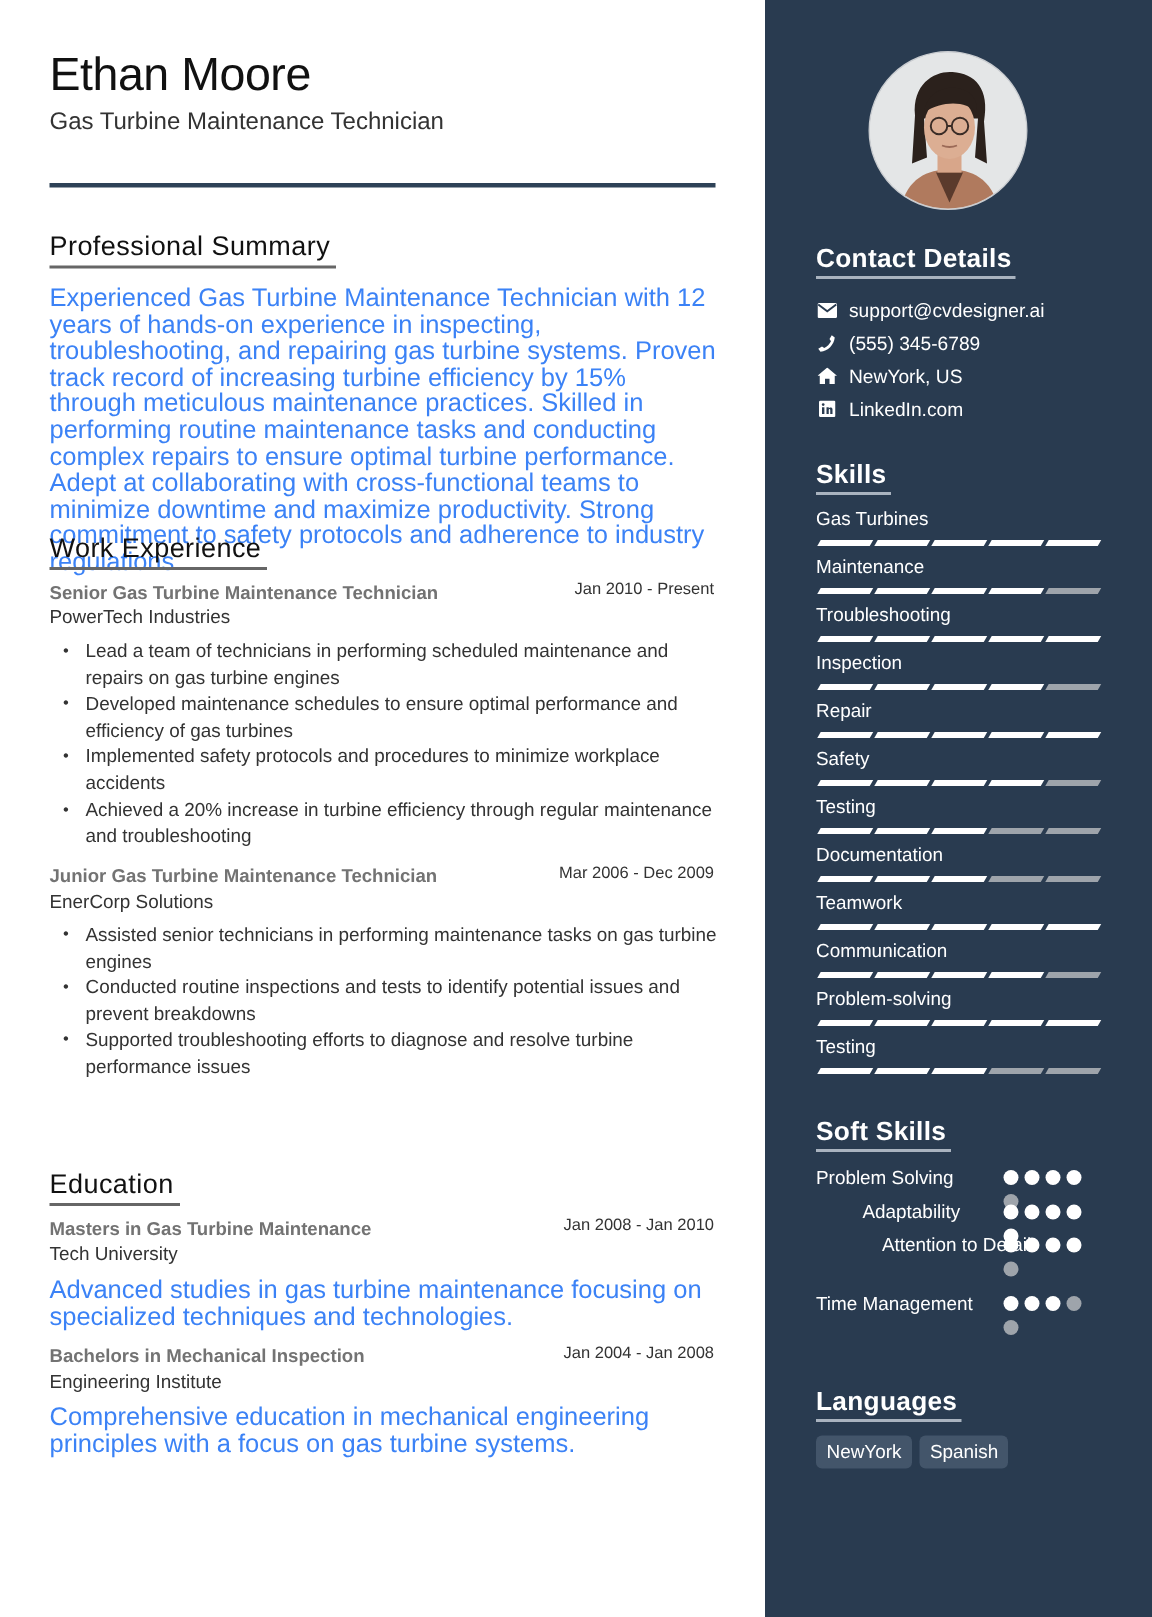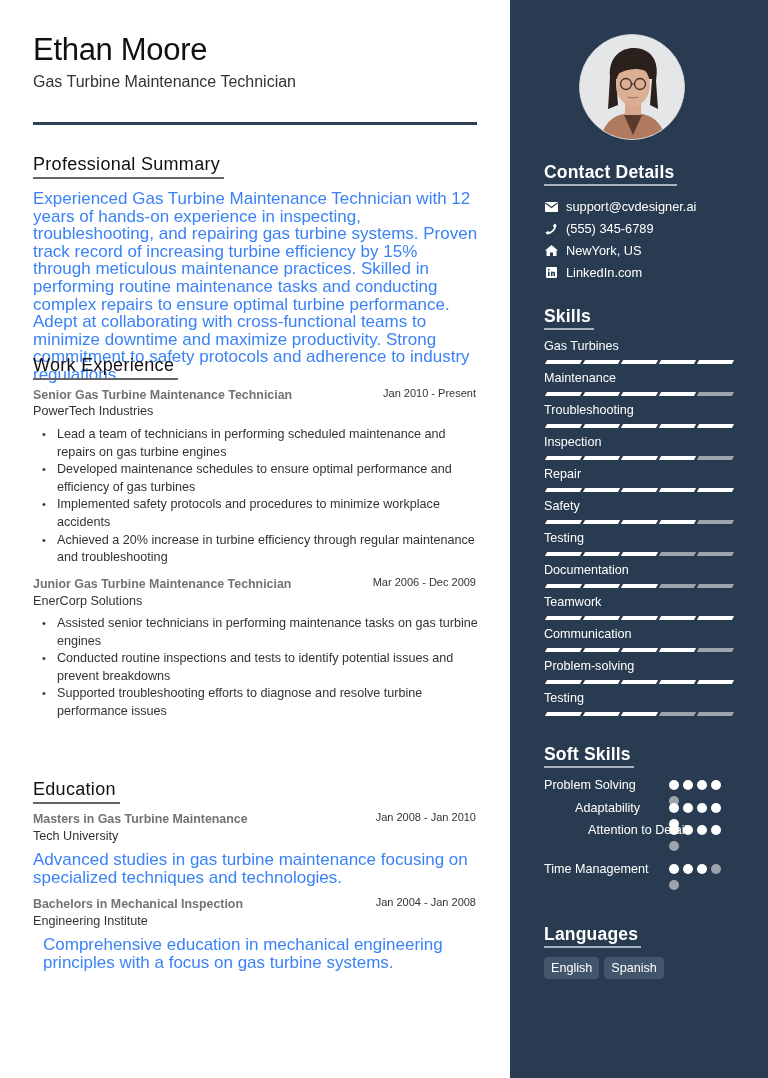--- a/index.html
+++ b/index.html
@@ -86,21 +86,21 @@
     <div class="item-title" style="top:812px;">Masters in Gas Turbine Maintenance</div>
     <div class="item-date" style="top:811px;">Jan 2008 - Jan 2010</div>
     <div class="item-org" style="top:829px;">Tech University</div>
     <div class="para" style="top:851px;">Advanced studies in gas turbine maintenance focusing on specialized techniques and technologies.</div>
   </div>
 
   <div>
     <div class="item-title" style="top:897px;">Bachelors in Mechanical Inspection</div>
     <div class="item-date" style="top:896px;">Jan 2004 - Jan 2008</div>
     <div class="item-org" style="top:914px;">Engineering Institute</div>
-    <div class="para" style="top:936px;margin-left:10px;">Comprehensive education in mechanical engineering principles with a focus on gas turbine systems.</div>
+    <div class="para" style="top:936px;">Comprehensive education in mechanical engineering principles with a focus on gas turbine systems.</div>
   </div>
 </div>
 
 <div class="side"></div>
 
 <div class="photo">
   <svg width="106" height="106" viewBox="0 0 106 106">
     <rect width="106" height="106" fill="#e4e6e7"></rect>
     <path d="M20 106 C24 84 38 78 53 78 C68 78 82 84 86 106 Z" fill="#b07a5e"></path>
     <path d="M44 80 L53 100 L62 80 Z" fill="#5a3a2c"></path>
@@ -285,15 +285,15 @@
       <span class="dot"></span>
       <span class="dot"></span>
       <span class="dot"></span>
       <span class="dot off"></span>
       <span class="dot off"></span>
     </div>
   </div>
 
 <div class="sh2" style="top:924px;">Languages</div>
 <div class="langs">
-  <span class="lang">English</span>
+  <span class="lang">NewYork</span>
   <span class="lang">Spanish</span>
 </div>
 
 </body></html>

